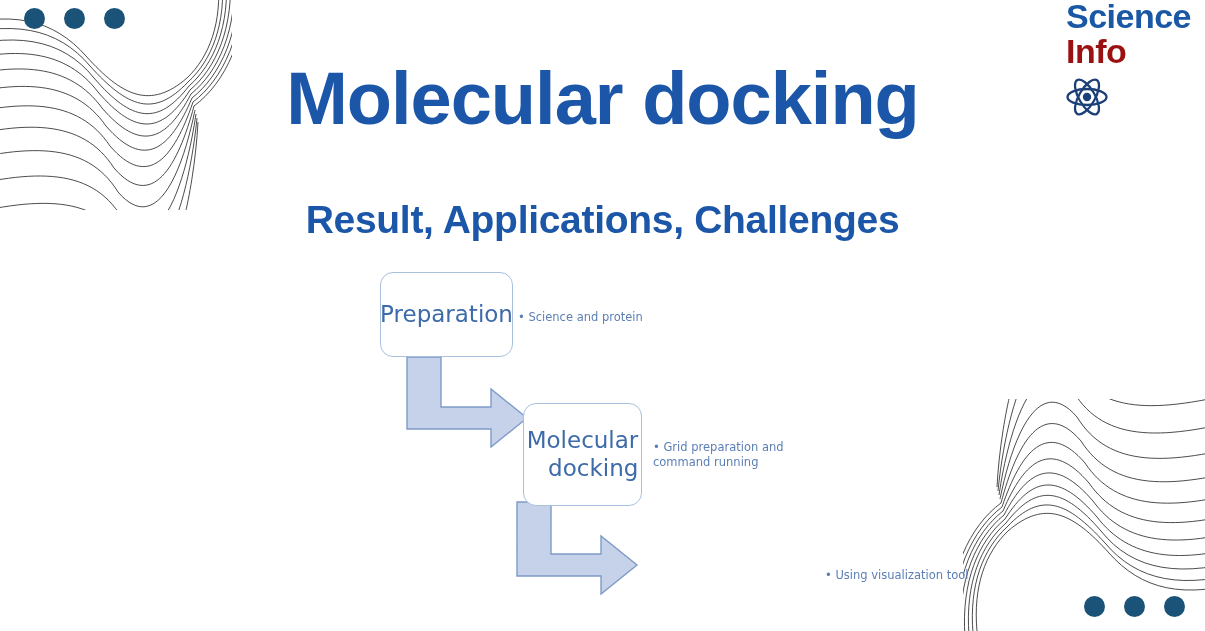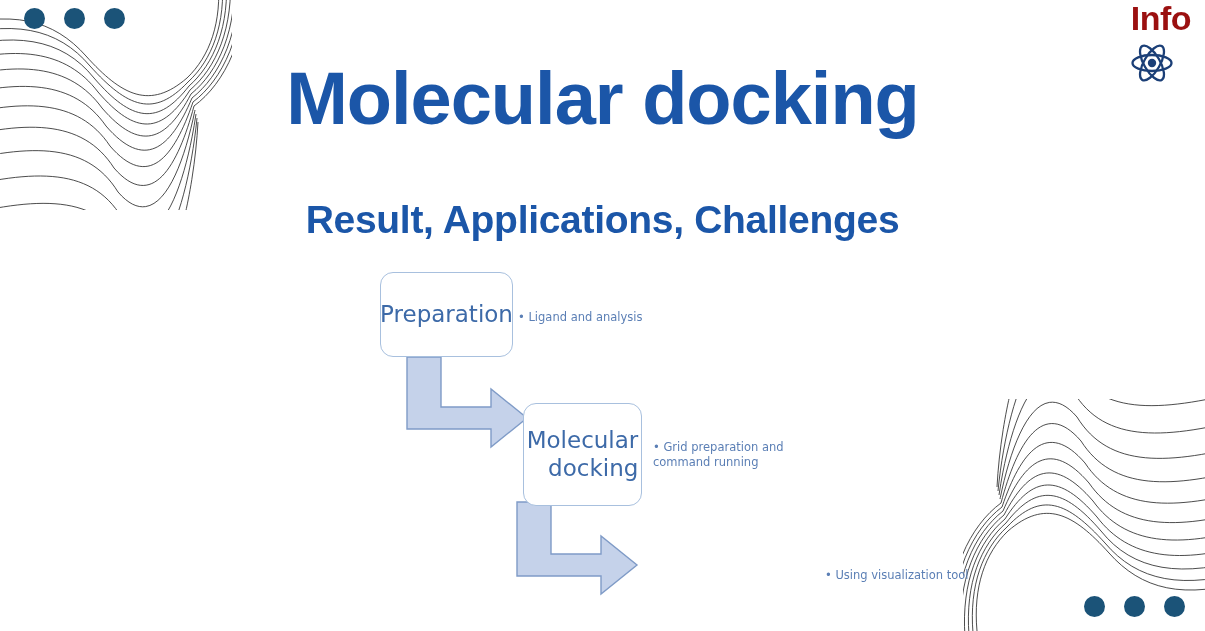--- a/index.html
+++ b/index.html
@@ -215,20 +215,21 @@
     </g>
   </svg>
 
   <div class="dots dots-br">
     <span class="dot"></span>
     <span class="dot"></span>
     <span class="dot"></span>
   </div>
 
   <div class="logo">
+    <span class="logo-science">Science</span>
     <span class="logo-row2">
       <span class="logo-info">Info</span>
       <svg class="atom-icon" width="42" height="38" viewBox="0 0 42 38" fill="none">
         <g stroke="#1b3f77" stroke-width="2.3" fill="none">
           <ellipse cx="21" cy="19" rx="19.5" ry="8" transform="rotate(0 21 19)"></ellipse>
           <ellipse cx="21" cy="19" rx="19.5" ry="8" transform="rotate(60 21 19)"></ellipse>
           <ellipse cx="21" cy="19" rx="19.5" ry="8" transform="rotate(-60 21 19)"></ellipse>
         </g>
         <circle cx="21" cy="19" r="4.2" fill="#1b3f77"></circle>
       </svg>
@@ -244,21 +245,21 @@
       <path d="M2 2 L36 2 L36 52 L86 52 L86 34 L122 63 L86 92 L86 74 L2 74 Z" fill="#c5d2ea" stroke="#7f9bc7" stroke-width="1.4" stroke-linejoin="miter"></path>
     </svg>
 
     <svg class="arrow-svg arrow-2" width="125" height="98" viewBox="0 0 125 98" fill="none">
       <path d="M2 2 L36 2 L36 54 L86 54 L86 36 L122 65 L86 94 L86 76 L2 76 Z" fill="#c5d2ea" stroke="#7f9bc7" stroke-width="1.4" stroke-linejoin="miter"></path>
     </svg>
 
     <div class="node node-prep">
       <span>Preparation</span>
     </div>
-    <div class="bullet bullet-1">• Ligand and analysis</div>
+    <div class="bullet bullet-1">• Science and protein</div>
 
     <div class="node node-dock">
       <span style="white-space:pre-line">Molecular
 docking</span>
     </div>
     <div class="bullet bullet-2">• Grid preparation and
    command running</div>
 
     <div class="bullet bullet-3">• Using visualization tool</div>
 

